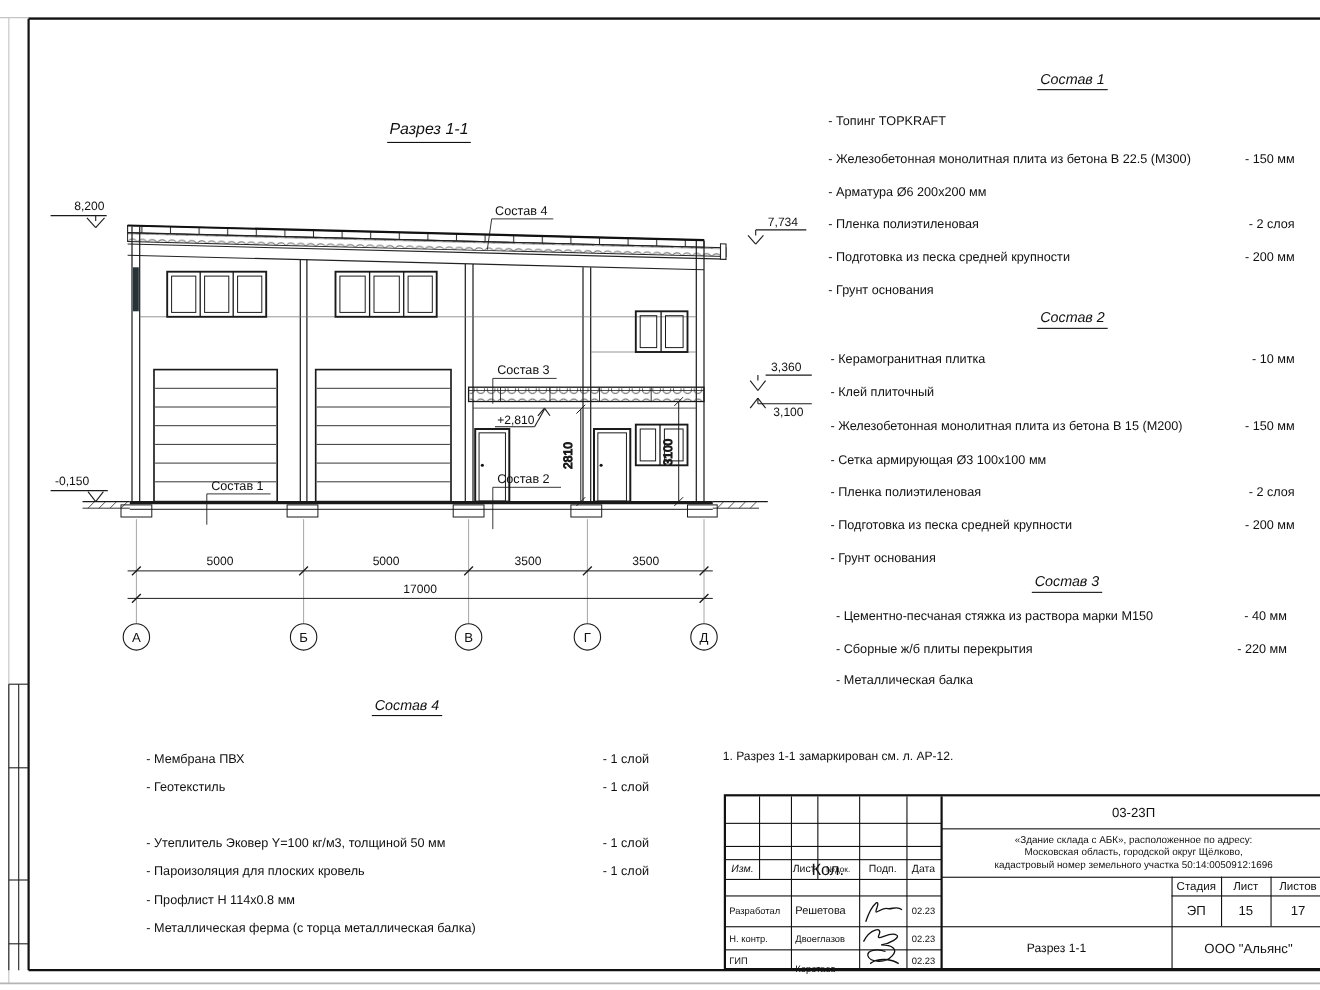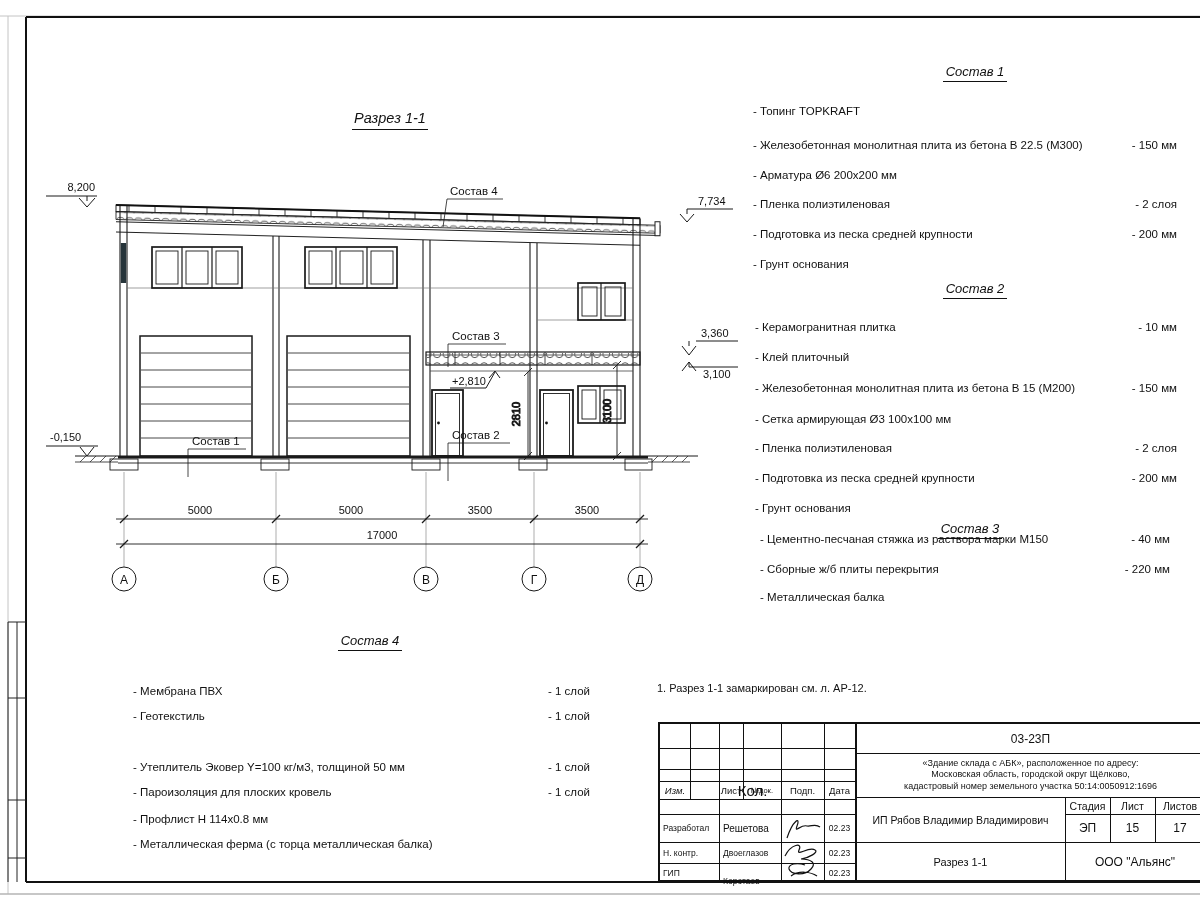--- a/index.html
+++ b/index.html
@@ -367,21 +367,21 @@
         <span>- 200 мм</span>
       </div>
   <div class="li" style="top:181px">
         <span>- Грунт основания</span>
         <span></span>
       </div>
 </div>
 
 <div class="list-h" style="left:755px;top:521px;width:430px;">
   <span>Состав 3</span></div>
-<div class="list" style="left:760px;top:533px;width:410px;height:80px;">
+<div class="list" style="left:760px;top:555px;width:410px;height:80px;">
   <div class="li" style="top:0">
         <span>- Цементно-песчаная стяжка  из раствора марки М150</span>
         <span>- 40 мм</span>
       </div>
   <div class="li" style="top:30px">
         <span>- Сборные ж/б плиты перекрытия</span>
         <span>- 220 мм</span>
       </div>
   <div class="li" style="top:58px">
         <span>- Металлическая  балка</span>
@@ -470,21 +470,20 @@
   <svg class="abs" style="left:121px;top:118px;" width="43" height="40">
     <path d="M4,14 C10,2 22,0 18,8 C15,15 28,4 34,8 C38,10 28,16 20,17 C30,17 36,21 30,27 C24,34 10,33 8,27 C7,22 16,20 24,23 M10,34 C18,28 30,30 36,34" fill="none" stroke="#111" stroke-width="1.2"></path>
   </svg>
 
   <div class="tbc" style="left:196px;top:0;width:349px;height:29px;font-size:12px;">03-23П</div>
   <div class="tbc" style="left:196px;top:29px;width:349px;height:44px;font-size:9px;line-height:11.5px;flex-direction:column;">
     <div>«Здание склада с АБК», расположенное по адресу:</div>
     <div>Московская область, городской округ Щёлково,</div>
     <div>кадастровый номер земельного участка 50:14:0050912:1696</div>
   </div>
-  <div class="tbc" style="left:196px;top:73px;width:209px;height:45px;font-size:10.5px;">ИП Рябов Владимир Владимирович</div>
   <div class="tbc" style="left:405px;top:73px;width:45px;height:17px;font-size:10.5px;">Стадия</div>
   <div class="tbc" style="left:450px;top:73px;width:45px;height:17px;font-size:10.5px;">Лист</div>
   <div class="tbc" style="left:495px;top:73px;width:50px;height:17px;font-size:10.5px;">Листов</div>
   <div class="tbc" style="left:405px;top:90px;width:45px;height:28px;font-size:12px;">ЭП</div>
   <div class="tbc" style="left:450px;top:90px;width:45px;height:28px;font-size:12px;">15</div>
   <div class="tbc" style="left:495px;top:90px;width:50px;height:28px;font-size:12px;">17</div>
   <div class="tbc" style="left:196px;top:118px;width:209px;height:40px;font-size:11px;">Разрез 1-1</div>
   <div class="tbc" style="left:405px;top:118px;width:140px;height:40px;font-size:12px;">ООО "Альянс"</div>
 </div>
 

